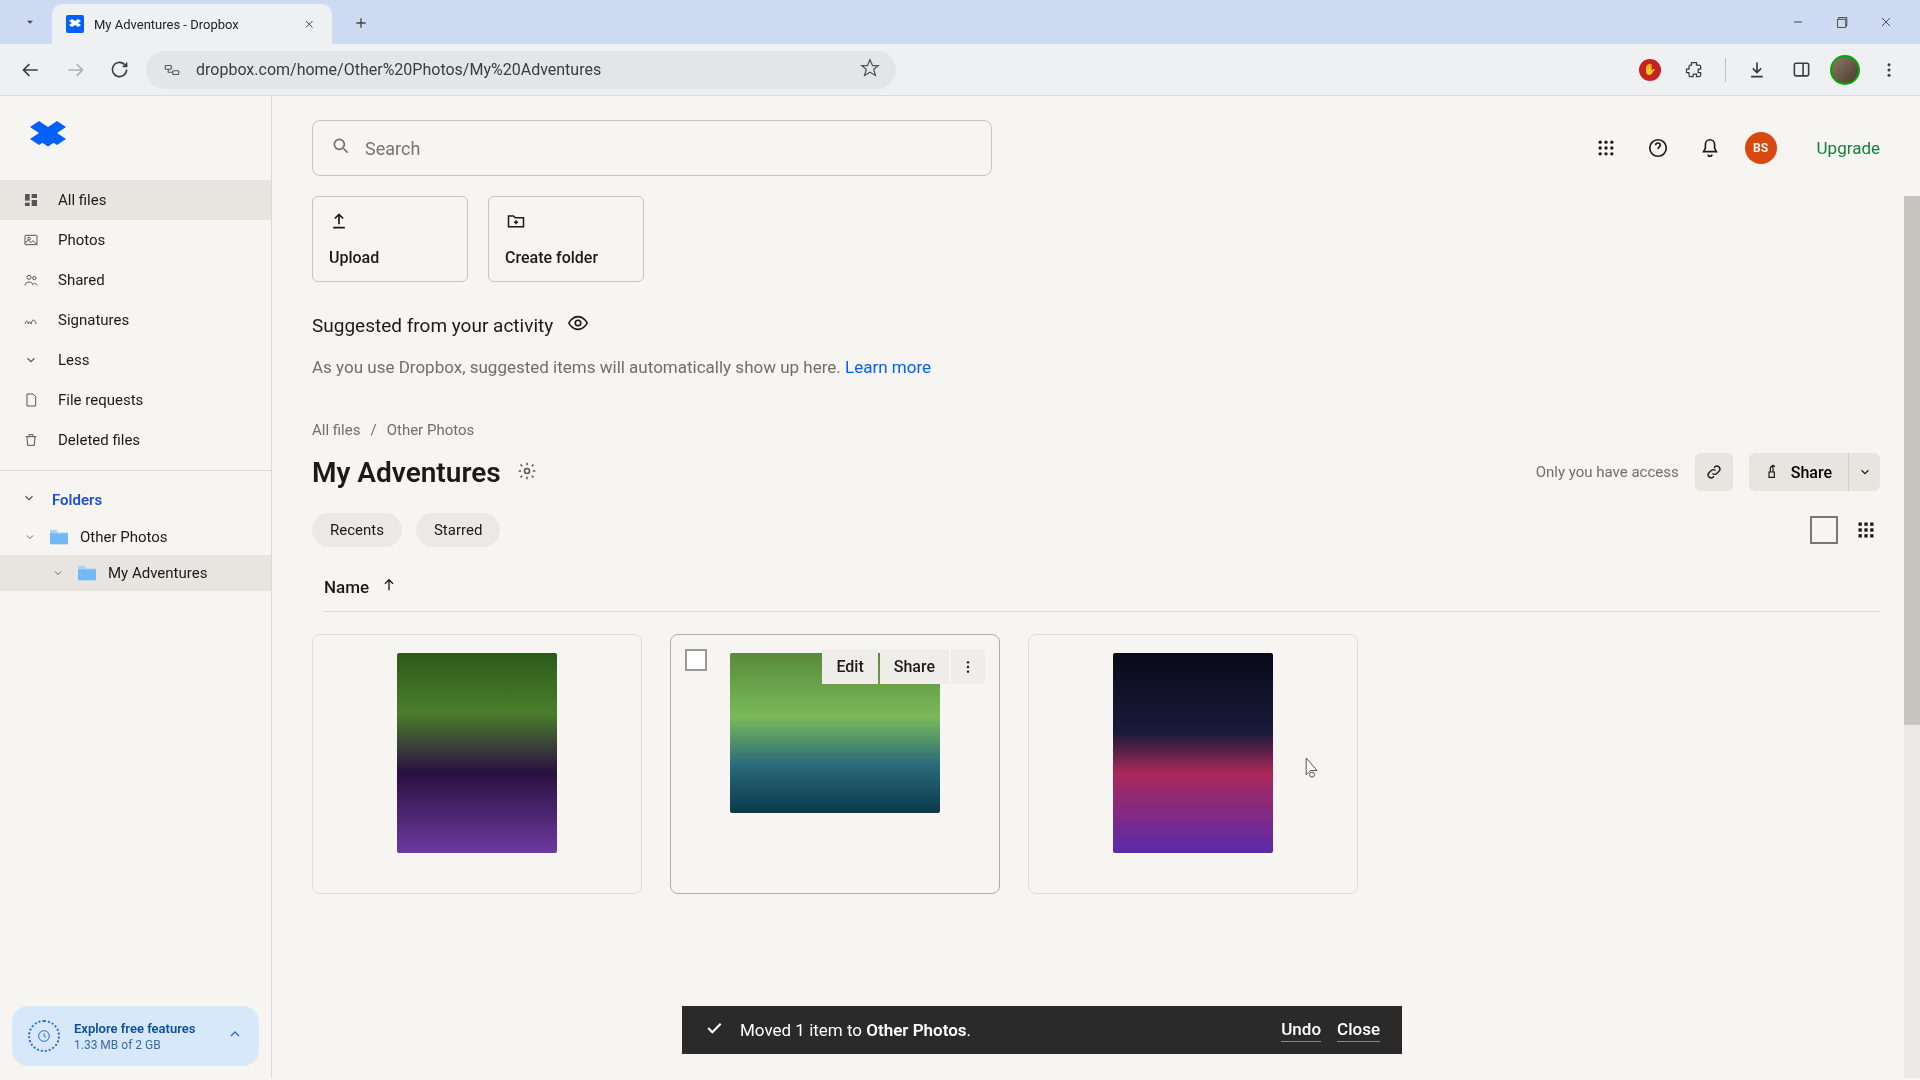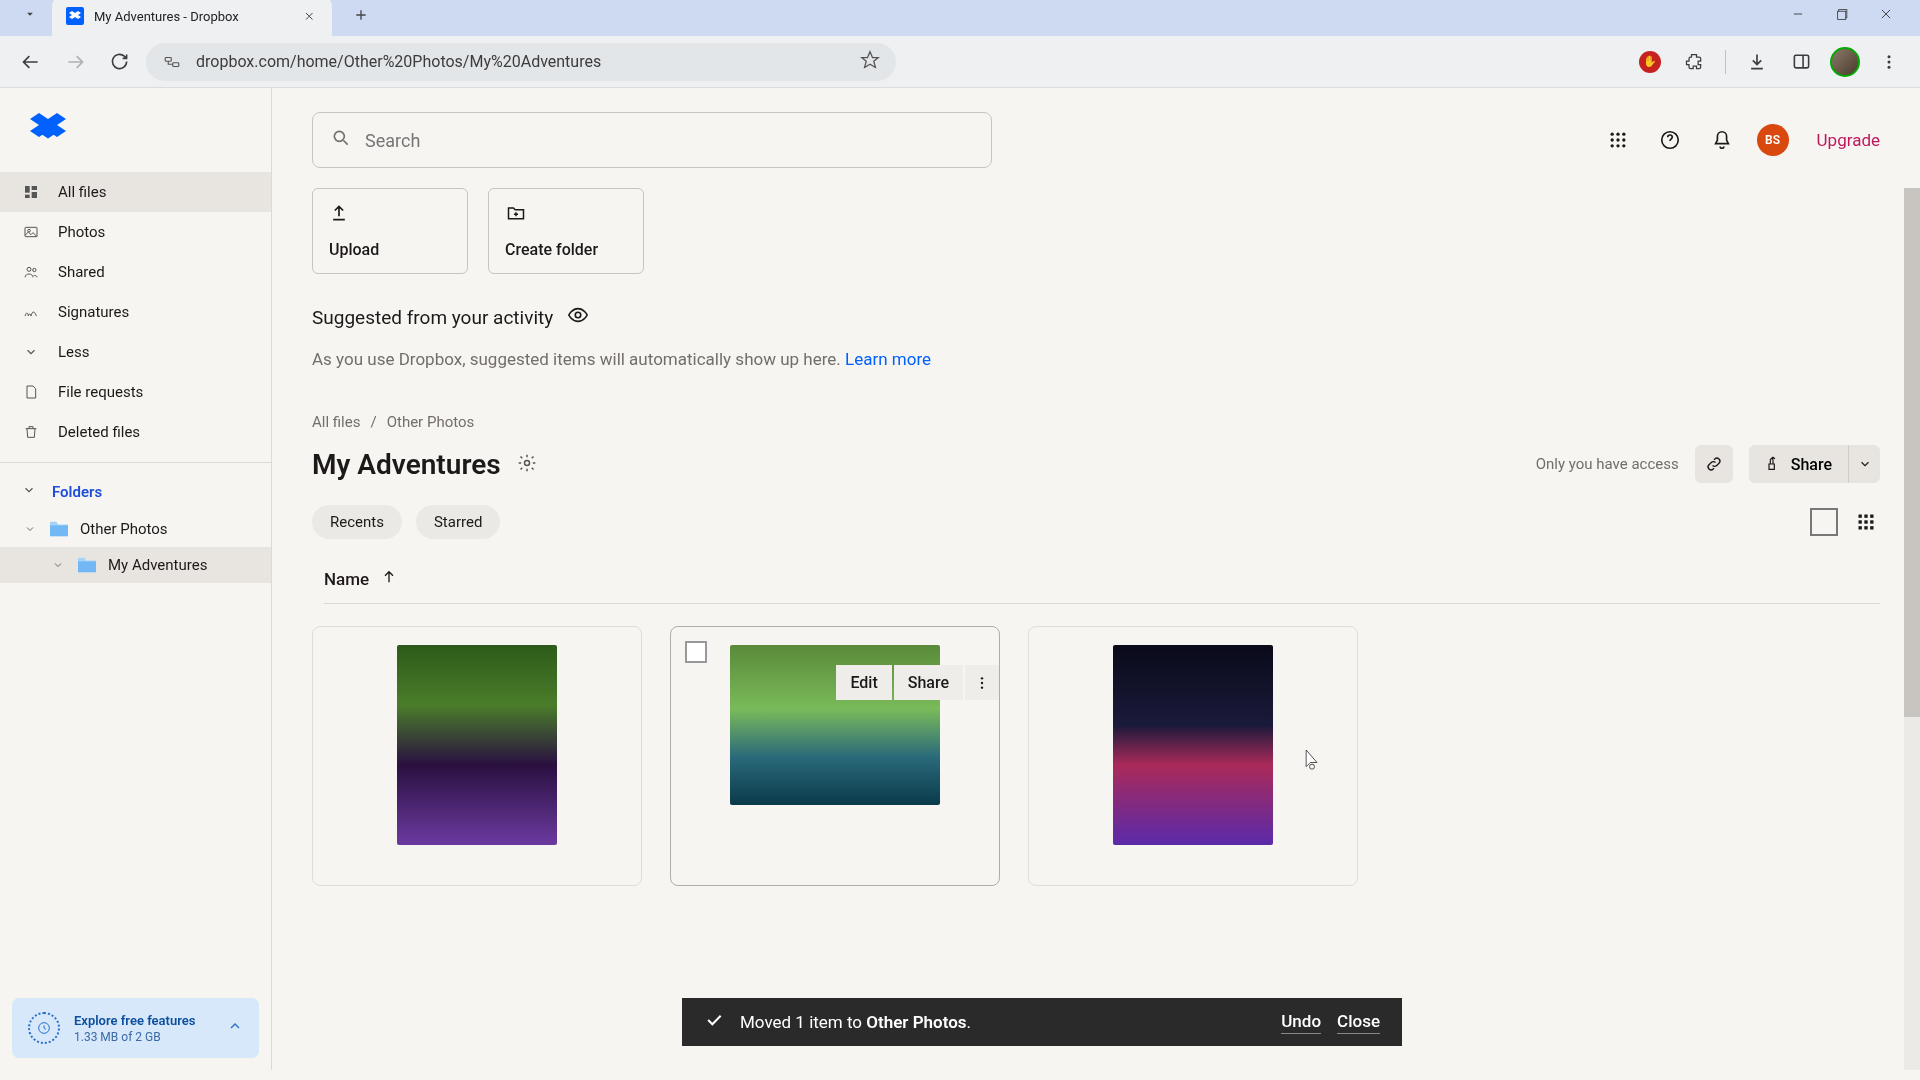--- a/index.html
+++ b/index.html
@@ -1,19 +1,19 @@
 <!DOCTYPE html>
 <html><head>
 <meta charset="utf-8">
 <style>
 * { margin: 0; padding: 0; box-sizing: border-box; font-family: -apple-system, BlinkMacSystemFont, "Segoe UI", Roboto, sans-serif; }
 body { width: 1920px; height: 1080px; overflow: hidden; background: #f7f5f2; }
 
 
-.browser-chrome { background: #cddaf1; height: 36px; display: flex; align-items: flex-end; padding: 0 8px; }
+.browser-chrome { background: #cddaf1; height: 44px; display: flex; align-items: flex-end; padding: 0 8px; }
 .tab-dropdown { width: 32px; height: 32px; display: flex; align-items: center; justify-content: center; margin: 0 6px 6px 6px; border-radius: 6px; }
 .tab { background: #eef0f2; height: 40px; min-width: 280px; border-radius: 10px 10px 0 0; display: flex; align-items: center; padding: 0 14px; gap: 10px; margin-bottom: 0; }
 .tab-favicon { width: 18px; height: 18px; background: #0061fe; border-radius: 2px; display: flex; align-items: center; justify-content: center; }
 .tab-favicon svg { fill: white; }
 .tab-title { font-size: 13px; color: #222; flex: 1; }
 .tab-close { width: 18px; height: 18px; display: flex; align-items: center; justify-content: center; color: #444; }
 .new-tab { width: 30px; height: 30px; display: flex; align-items: center; justify-content: center; margin-left: 14px; margin-bottom: 6px; color: #444; }
 .chrome-spacer { flex: 1; }
 .win-controls { display: flex; gap: 24px; padding: 0 16px 12px 0; color: #333; }
 .win-btn { width: 20px; height: 20px; display: flex; align-items: center; justify-content: center; }
@@ -40,35 +40,35 @@
 .nav-item.active { background: #e8e5e0; }
 .nav-item .nav-icon { width: 18px; height: 18px; display: flex; align-items: center; justify-content: center; color: #555; }
 .nav-item.less .nav-icon { margin-left: 0; }
 .sidebar hr { border: none; border-top: 1px solid #dcdad7; margin: 10px 0; }
 .folders-header { display: flex; align-items: center; gap: 16px; padding: 10px 22px; font-size: 15px; font-weight: 600; color: #1d4ed8; }
 .tree-item { display: flex; align-items: center; gap: 10px; padding: 9px 0 9px 22px; font-size: 15px; color: #1e1919; cursor: pointer; }
 .tree-item.sub { padding-left: 50px; background: #e8e5e0; }
 .tree-chevron { width: 16px; height: 16px; display:flex;align-items:center;justify-content:center; color:#666; }
 .tree-folder { width: 22px; height: 18px; color: #71b8f5; }
 .sidebar-spacer { flex: 1; }
-.explore-card { margin: 12px; background: #d7e8fb; border-radius: 7px; padding: 14px 16px; display: flex; align-items: center; gap: 14px; }
+.explore-card { margin: 12px; background: #d7e8fb; border-radius: 16px; padding: 14px 16px; display: flex; align-items: center; gap: 14px; }
 .explore-icon { width: 32px; height: 32px; border: 2px dotted #2a6fc9; border-radius: 50%; display:flex;align-items:center;justify-content:center;color:#2a6fc9; }
 .explore-text .t1 { font-size: 13px; font-weight: 600; color: #0b4f9e; }
 .explore-text .t2 { font-size: 12px; color: #3a6aa5; margin-top: 2px; }
 .explore-chevron { margin-left: auto; color:#2a6fc9; }
 
 
 .main { flex: 1; padding: 24px 40px 0 40px; position: relative; overflow: hidden; }
 .topbar { display: flex; align-items: center; gap: 18px; }
 .search-box { flex: 0 0 680px; height: 56px; border: 1px solid #c8c5c0; border-radius: 8px; display: flex; align-items: center; padding: 0 18px; gap: 14px; background: #f7f5f2; }
 .search-box input { border: none; background: transparent; font-size: 18px; flex: 1; outline: none; color: #6b6b6b; }
 .topbar-spacer { flex: 1; }
 .top-icon { width: 34px; height: 34px; display: flex; align-items: center; justify-content: center; color: #1e1919; }
 .avatar-badge { width: 32px; height: 32px; border-radius: 50%; background: #d9480f; color: white; font-size: 12px; font-weight: 600; display:flex;align-items:center;justify-content:center; }
-.upgrade-link { color: #be185d; font-size: 17px; margin-left: 10px; }
+.upgrade-link { color: #15803d; font-size: 17px; margin-left: 22px; }
 
 .action-row { display: flex; gap: 20px; margin-top: 20px; }
 .action-btn { width: 156px; height: 86px; border: 1px solid #c8c5c0; border-radius: 6px; padding: 14px 16px; display: flex; flex-direction: column; justify-content: space-between; background: #f7f5f2; cursor: pointer; }
 .action-btn.primary { background: #0061fe; border-color: #0061fe; color: white; }
 .action-btn .act-icon { width: 22px; height: 22px; }
 .action-btn .act-label { font-size: 16px; font-weight: 500; color: #1e1919; }
 .action-btn.primary .act-label { color: white; }
 
 .suggested { margin-top: 30px; display:flex; align-items:center; gap:14px; font-size: 19px; color:#1e1919; }
 .suggested-sub { margin-top: 18px; font-size: 17px; color: #736e68; }
@@ -95,21 +95,21 @@
 .table-head { display:flex; align-items:center; gap:12px; margin-top:30px; font-size:17px; font-weight:500; color:#1e1919; border-bottom:1px solid #dcdad7; padding-bottom:14px;margin-left:12px; }
 
 .grid { display:flex; gap:28px; margin-top:22px; }
 .card { width: 330px; height: 260px; border:1px solid #e0ddd8; border-radius:8px; background:#f7f5f2; display:flex; align-items:flex-start; justify-content:center; padding-top:18px; position:relative; }
 .thumb { width: 160px; height: 200px; border-radius:2px; }
 .thumb.t1 { background: linear-gradient(180deg,#2d5a1a 0%,#4a7d2a 30%,#2a1040 60%,#6b3aa0 100%); }
 .thumb.t2 { width: 210px; height: 160px; background: linear-gradient(180deg,#5a8a3a 0%,#7aba5a 40%,#2a6a7a 70%,#0a3a4a 100%); margin-top:0; }
 .thumb.t3 { background: linear-gradient(180deg,#0a0a1a 0%,#1a1a3a 40%,#aa2a5a 60%,#5a2aaa 100%); }
 .card.hover { border-color:#b0adA8; }
 .card .chk { position:absolute; top:14px; left:14px; width:22px; height:22px; background:white; border:2px solid #999; }
-.card .hover-controls { position:absolute; top:14px; right:0; display:flex; gap:2px;margin-top:24px; }
+.card .hover-controls { position:absolute; top:14px; right:14px; display:flex; gap:2px; }
 .hc-btn { background:#efedea; padding:8px 14px; font-size:16px; font-weight:500; color:#1e1919; }
 .hc-more { background:#efedea; width:34px; display:flex;align-items:center;justify-content:center; }
 
 
 .toast { position:absolute; left:410px; bottom:24px; width:720px; height:48px; background:#2a2a2a; color:white; display:flex; align-items:center; padding:0 22px; gap:16px; font-size:17px; }
 .toast .chk-ic { color:white; }
 .toast .msg b { font-weight:600; }
 .toast-spacer { flex:1; }
 .toast-act { font-size:17px; font-weight:500; border-bottom:1px solid #888; padding-bottom:2px; cursor:pointer; }
 

